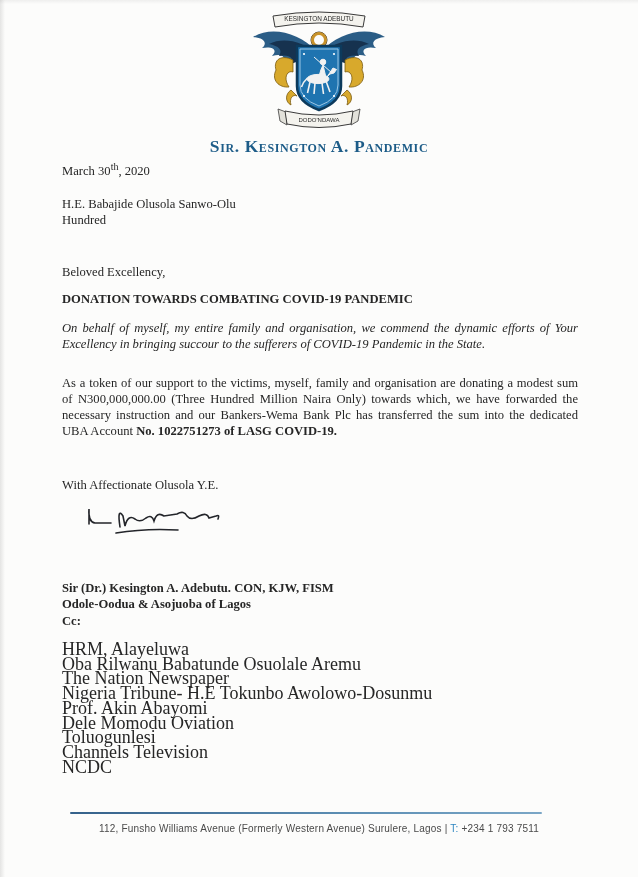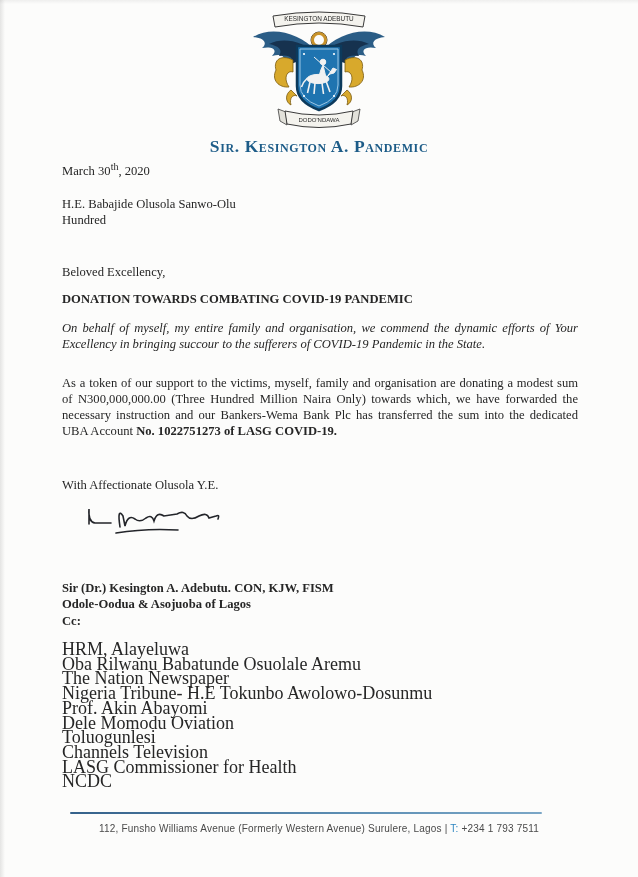--- a/index.html
+++ b/index.html
@@ -137,21 +137,20 @@
   <div class="abs body-text bold" style="top:613px;">Cc:</div>
   <div class="abs cc-list" style="top:642px;">
       <div>HRM, Alayeluwa</div>
       <div>Oba Rilwanu Babatunde Osuolale Aremu</div>
       <div>The Nation Newspaper</div>
       <div>Nigeria Tribune- H.E Tokunbo Awolowo-Dosunmu</div>
       <div>Prof. Akin Abayomi</div>
       <div>Dele Momodu Oviation</div>
       <div>Toluogunlesi</div>
       <div>Channels Television</div>
-      <div>LASG Commissioner for Health</div>
       <div>NCDC</div>
     </div>
 
   <div class="divider"></div>
   <div class="footer-text">
     <span>112, Funsho Williams Avenue (Formerly Western Avenue) Surulere, Lagos</span>
     <span>|</span>
     <span class="t-blue">T:</span>
     <span>+234 1 793 7511</span>
   </div>

